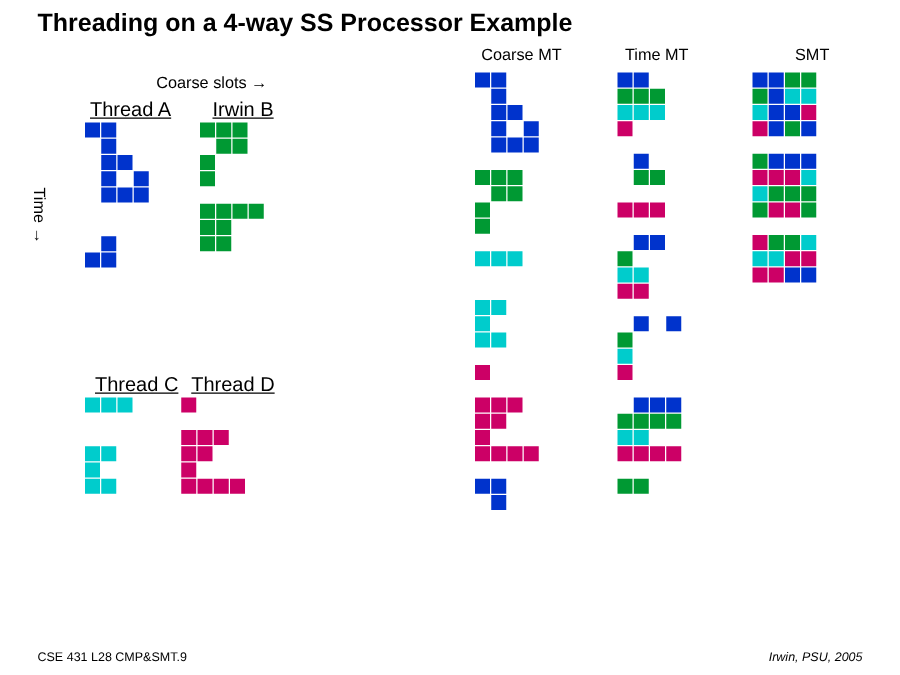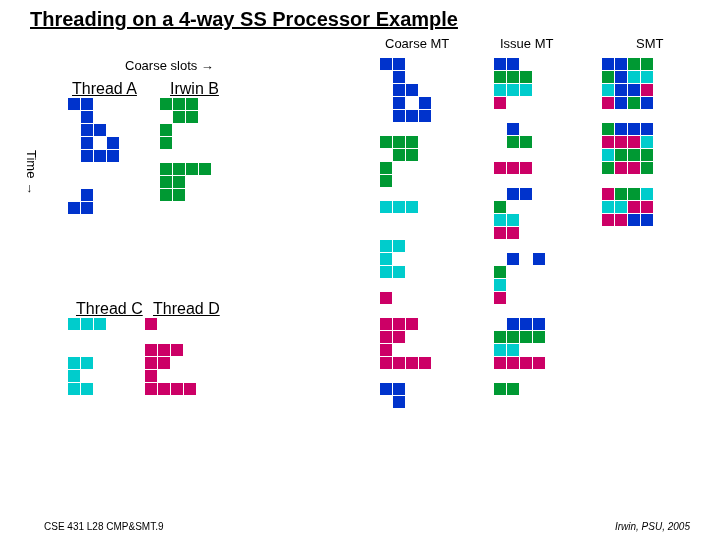--- a/index.html
+++ b/index.html
@@ -1,41 +1,41 @@
 <!DOCTYPE html>
 <html><head>
 <meta charset="utf-8">
 <style>
   * { margin: 0; padding: 0; box-sizing: border-box; }
   body { width: 720px; height: 540px; background: #fff; font-family: Arial, Helvetica, sans-serif; position: relative; }
-  .title { font-size: 20px; font-weight: bold; text-decoration: underline; padding: 8px 16px 0 30px; }
+  .title { font-size: 20px; font-weight: bold; padding: 8px 16px 0 30px; }
   .issue-label { font-size: 13px; position: absolute; left: 125px; top: 58px; }
   .time-label { font-size: 13px; position: absolute; left: 24px; top: 150px; writing-mode: vertical-rl; text-orientation: mixed; }
   .col-title { font-size: 13px; position: absolute; top: 36px; text-align: center; }
   .thread-label { font-size: 16px; position: absolute; text-decoration: underline; }
   .grid { position: absolute; display: grid; grid-template-columns: repeat(4, 12px); grid-auto-rows: 12px; gap: 1px; }
   .c { width: 12px; height: 12px; }
   .A { background: #0033cc; }
   .B { background: #009933; }
   .C { background: #00cccc; }
   .D { background: #cc0066; }
   .E { background: transparent; }
-  .footer-left { position: absolute; bottom: 8px; left: 44px; font-size: 10px; }
+  .footer-left { position: absolute; bottom: 8px; left: 30px; font-size: 10px; }
   .footer-right { position: absolute; bottom: 8px; right: 30px; font-size: 10px; font-style: italic; }
 </style>
 </head>
 <body>
 
 <div class="title">Threading on a 4-way SS Processor Example</div>
 
 <div class="issue-label">Coarse slots →</div>
 <div class="time-label">Time →</div>
 
 <div class="col-title" style="left:385px">Coarse MT</div>
-<div class="col-title" style="left:500px">Issue MT</div>
+<div class="col-title" style="left:500px">Time MT</div>
 <div class="col-title" style="left:636px">SMT</div>
 
 <div class="thread-label" style="left:72px; top:80px">Thread A</div>
 <div class="thread-label" style="left:170px; top:80px">Irwin B</div>
 <div class="thread-label" style="left:76px; top:300px">Thread C</div>
 <div class="thread-label" style="left:153px; top:300px">Thread D</div>
 
 <div class="grid" id="gA" style="left:68px; top:98px">
     <div class="c A"></div>
     <div class="c A"></div>

